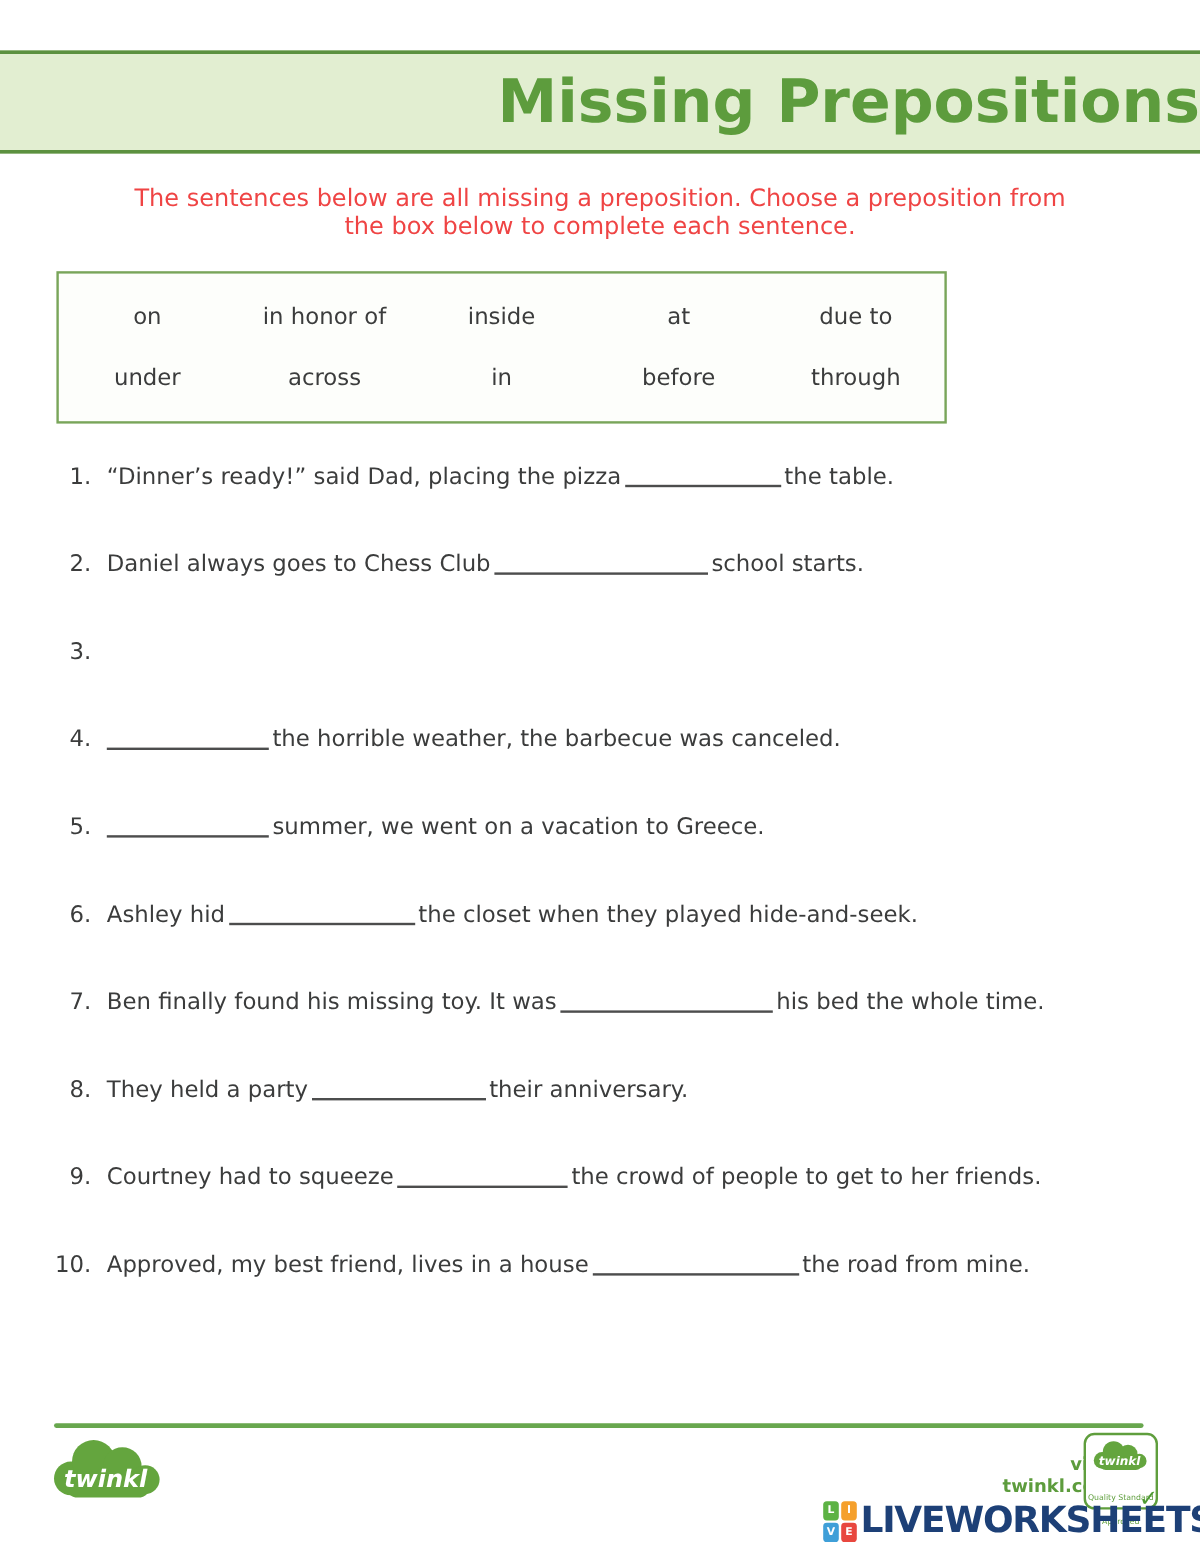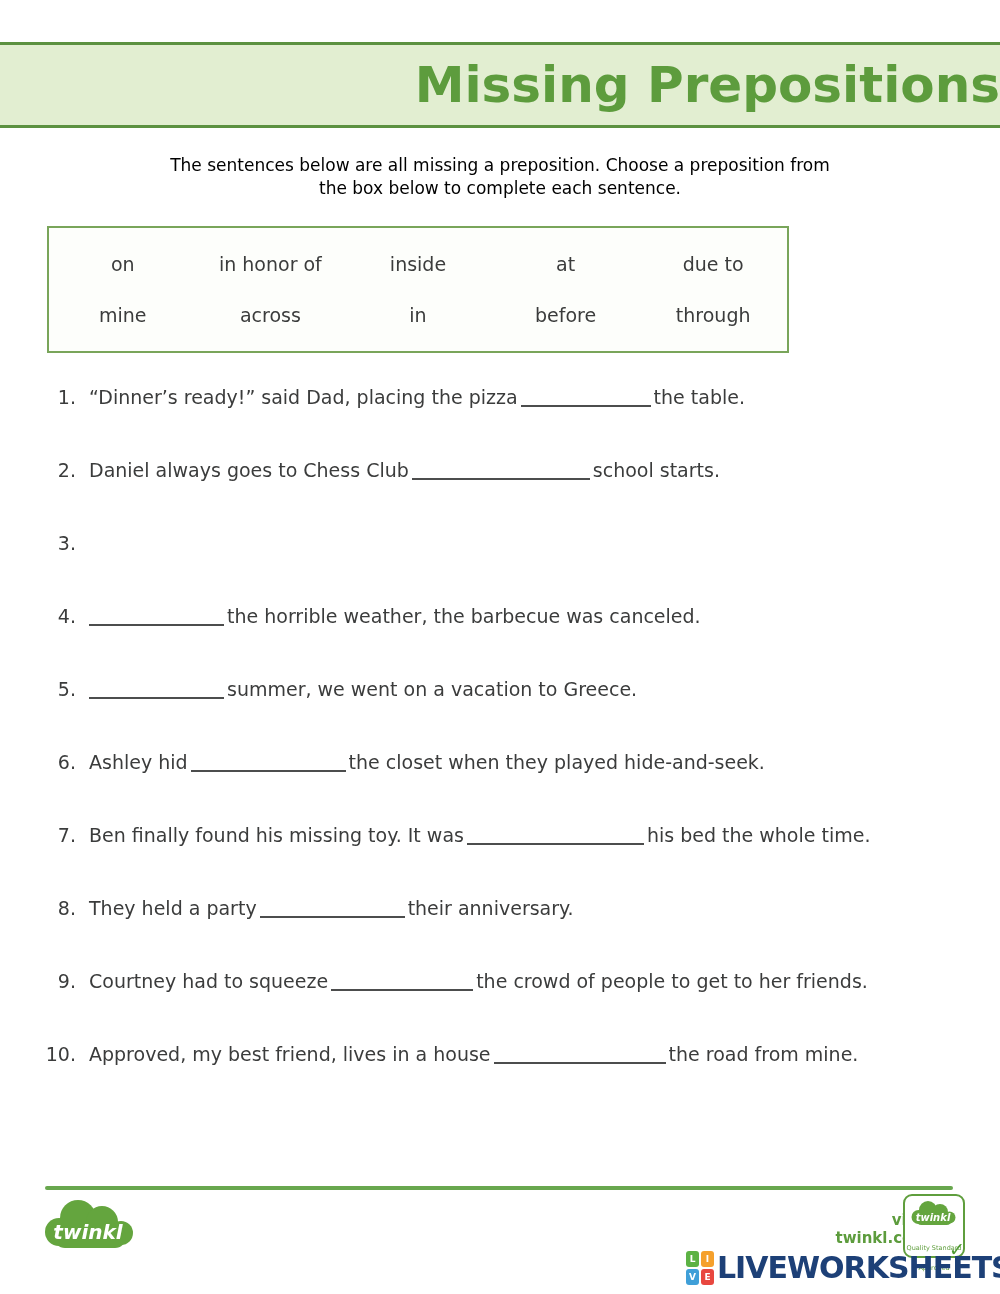--- a/index.html
+++ b/index.html
@@ -24,23 +24,23 @@
     margin:0;
     font-size:50px;
     font-weight:bold;
     color:#5d9c3d;
     letter-spacing:0px;
   }
   
   .instructions{
     margin-top:26px;
     text-align:center;
-    font-size:17px;
+    font-size:20px;
     line-height:23px;
-    color:#000000;
+    color:#ef4444;
   }
   
   .word-box{
     box-sizing:border-box;
     margin:26px auto 0 47px;
     width:742px;height:127px;
     border:2px solid #79a55a;
     background:#fdfefb;
     display:flex;flex-direction:column;justify-content:space-around;
     padding:10px 0;
@@ -147,21 +147,21 @@
 
   <div class="word-box">
     <div class="word-row">
       <div class="word-cell">on</div>
       <div class="word-cell">in honor of</div>
       <div class="word-cell">inside</div>
       <div class="word-cell">at</div>
       <div class="word-cell">due to</div>
     </div>
     <div class="word-row">
-      <div class="word-cell">mine</div>
+      <div class="word-cell">under</div>
       <div class="word-cell">across</div>
       <div class="word-cell">in</div>
       <div class="word-cell">before</div>
       <div class="word-cell">through</div>
     </div>
   </div>
 
   <ol class="sentences">
     <li class="sentence">
       <span class="num">1.</span>

